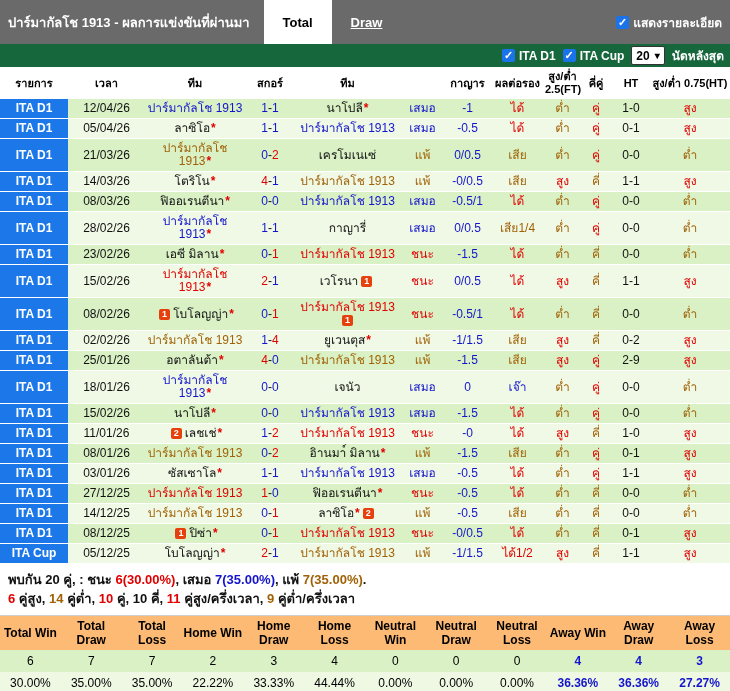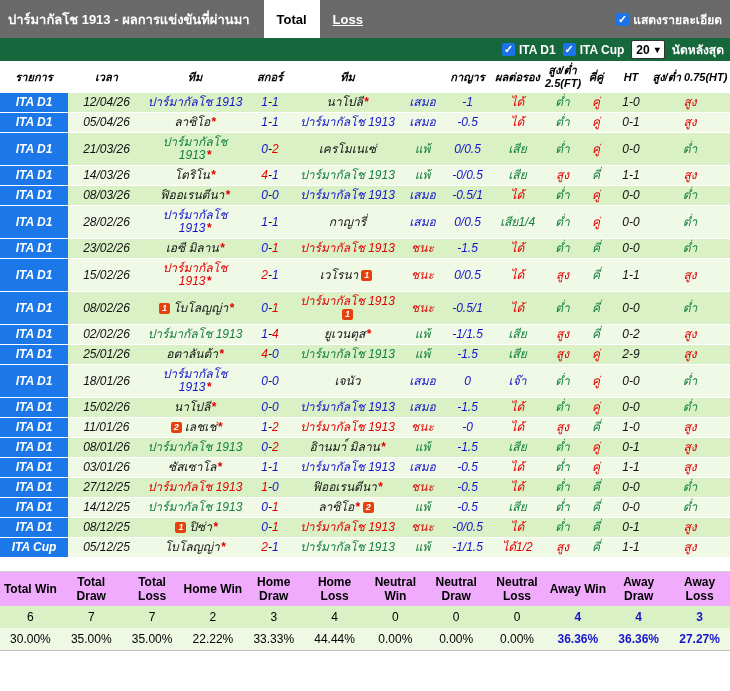--- a/index.html
+++ b/index.html
@@ -1,65 +1,65 @@
 <!DOCTYPE html>
 <html><head>
 <meta charset="utf-8">
 <style>
   html,body{margin:0;padding:0;background:#fff;}
   body{width:730px;font-family:"Liberation Sans",sans-serif;color:#000;}
   
-  .titlebar{height:38px;background:#6a6a6a;display:flex;align-items:stretch;color:#fff;}
+  .titlebar{height:44px;background:#6a6a6a;display:flex;align-items:stretch;color:#fff;}
   .page-title{align-self:center;font-size:13px;font-weight:bold;padding-left:8px;white-space:nowrap;}
   .tabs{display:flex;margin-left:14px;}
-  .tab{font-size:13px;font-weight:bold;padding:0 13px;display:flex;align-items:center;color:#fff;text-decoration:underline;cursor:pointer;}
+  .tab{font-size:13px;font-weight:bold;padding:0 19px;display:flex;align-items:center;color:#fff;text-decoration:underline;cursor:pointer;}
   .tab.active{background:#fff;color:#000;text-decoration:none;}
   .detail-toggle{margin-left:auto;display:flex;align-items:center;gap:4px;padding-right:8px;font-size:12px;font-weight:bold;cursor:pointer;}
   .cbx{display:inline-block;width:13px;height:13px;background:#1a73e8;color:#fff;font-size:11px;line-height:13px;text-align:center;border-radius:2px;flex:0 0 auto;}
   
   .filterbar{height:23px;background:#17673d;display:flex;align-items:center;justify-content:flex-end;gap:7px;color:#fff;font-size:12px;font-weight:bold;padding-right:6px;}
   .filter-check{display:flex;align-items:center;gap:4px;cursor:pointer;}
   .selectbox{background:#fff;color:#000;font-size:12px;font-weight:bold;height:17px;display:flex;align-items:center;gap:5px;padding:0 4px;border:1px solid #333;border-radius:2px;cursor:pointer;}
   .selectbox .caret{font-size:10px;}
   
-  table.matches{width:730px;border-collapse:collapse;table-layout:fixed;font-style:italic;}
+  table.matches{width:730px;border-collapse:collapse;table-layout:fixed;}
   table.matches col:nth-child(1){width:68px;}  table.matches col:nth-child(2){width:77px;}
   table.matches col:nth-child(3){width:100px;} table.matches col:nth-child(4){width:50px;}
   table.matches col:nth-child(5){width:105px;} table.matches col:nth-child(6){width:45px;}
   table.matches col:nth-child(7){width:45px;}  table.matches col:nth-child(8){width:55px;}
   table.matches col:nth-child(9){width:35px;}  table.matches col:nth-child(10){width:32px;}
   table.matches col:nth-child(11){width:38px;} table.matches col:nth-child(12){width:80px;}
   table.matches thead th{background:#fff;font-size:11px;font-weight:bold;padding:3px 0;line-height:13px;text-align:center;}
   table.matches tbody td{text-align:center;font-size:12px;line-height:13px;padding:3px 0;border-bottom:1px solid #fff;vertical-align:middle;overflow:hidden;}
   tr.odd td{background:#d9f1c5;} tr.even td{background:#f0f9e6;}
   table.matches tbody td.league{background:#1c78e8;color:#fff;font-weight:bold;}
-  .cr{color:#e10000;} .cb2{color:#1414cc;} .cg{color:#15803d;} .ck{color:#111;}
+  .cr{color:#e10000;} .cb2{color:#1414cc;} .cg{color:#a16207;} .ck{color:#111;}
   .star{color:#e10000;font-weight:bold;margin-left:1px;}
   .card{display:inline-block;min-width:9px;height:11px;background:#e6410c;color:#fff;font-size:9px;font-weight:bold;line-height:11px;border-radius:2px;padding:0 1px;margin:0 3px;vertical-align:1px;}
   .resbox{display:inline-block;max-width:27px;overflow-wrap:anywhere;}
   td.odds{font-weight:normal;}
   
   .summary{background:#fff;padding:6px 8px 4px;font-size:13px;font-weight:bold;line-height:19px;}
   .summary div{white-space:nowrap;}
   
   table.stats{width:730px;border-collapse:collapse;table-layout:fixed;margin-top:3px;border-top:1px solid #cfcfcf;border-bottom:1px solid #bfbfbf;}
-  table.stats th{font-size:12px;font-weight:bold;padding:3px 1px;line-height:14px;text-align:center;background:#f0abfc;overflow-wrap:anywhere;}
+  table.stats th{font-size:12px;font-weight:bold;padding:3px 1px;line-height:14px;text-align:center;background:#fdba74;overflow-wrap:anywhere;}
   table.stats td{text-align:center;font-size:12px;padding:4px 0;}
   table.stats tr.counts td{background:#d9f1c5;}
   table.stats tr.pcts td{background:#eef8e3;}
   table.stats .hl{color:#1414cc;font-weight:bold;}
 </style>
 </head>
 <body>
 
 <div class="titlebar">
   <span class="page-title">ปาร์มากัลโช 1913 - ผลการแข่งขันที่ผ่านมา</span>
   <div class="tabs">
     <span class="tab active">Total</span>
-    <span class="tab">Loss</span>
+    <span class="tab">Draw</span>
   </div>
   <span class="detail-toggle">
     <span class="cbx">✓</span>
     <span>แสดงรายละเอียด</span>
   </span>
 </div>
 
 <div class="filterbar">
   <span class="filter-check">
     <span class="cbx">✓</span>
@@ -385,20 +385,22 @@
         <td class="cr">ได้1/2</td>
         <td class="cr">สูง</td>
         <td class="cg">คี่</td>
         <td class="ck">1-1</td>
         <td class="cr">สูง</td>
       </tr>
     </tbody>
 </table>
 
 <div class="summary">
+  <div id="sum-0"><span class="ck">พบกัน </span><span class="ck">20</span><span class="ck"> คู่, : ชนะ </span><span class="cr">6(30.00%)</span><span class="ck">, เสมอ </span><span class="cb2">7(35.00%)</span><span class="ck">, แพ้ </span><span class="cg">7(35.00%)</span><span class="ck">.</span></div>
+  <div id="sum-2"><span class="cr">6</span><span class="ck"> คู่สูง, </span><span class="cg">14</span><span class="ck"> คู่ต่ำ, </span><span class="cr">10</span><span class="ck"> คู่, </span><span class="ck">10</span><span class="ck"> คี่, </span><span class="cr">11</span><span class="ck"> คู่สูง/ครึ่งเวลา, </span><span class="cg">9</span><span class="ck"> คู่ต่ำ/ครึ่งเวลา</span></div>
 </div>
 
 <table class="stats">
   <thead>
       <tr id="stats-head">
         <th>Total Win</th>
         <th>Total Draw</th>
         <th>Total Loss</th>
         <th>Home Win</th>
         <th>Home Draw</th>

